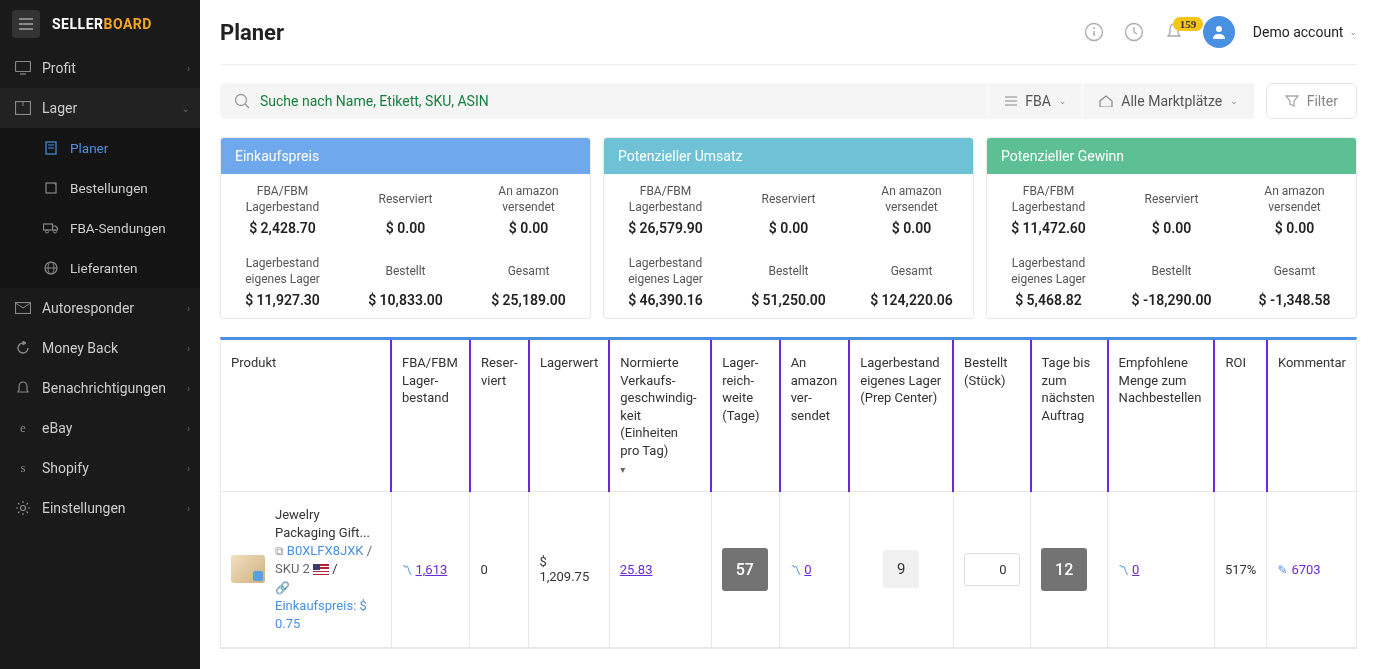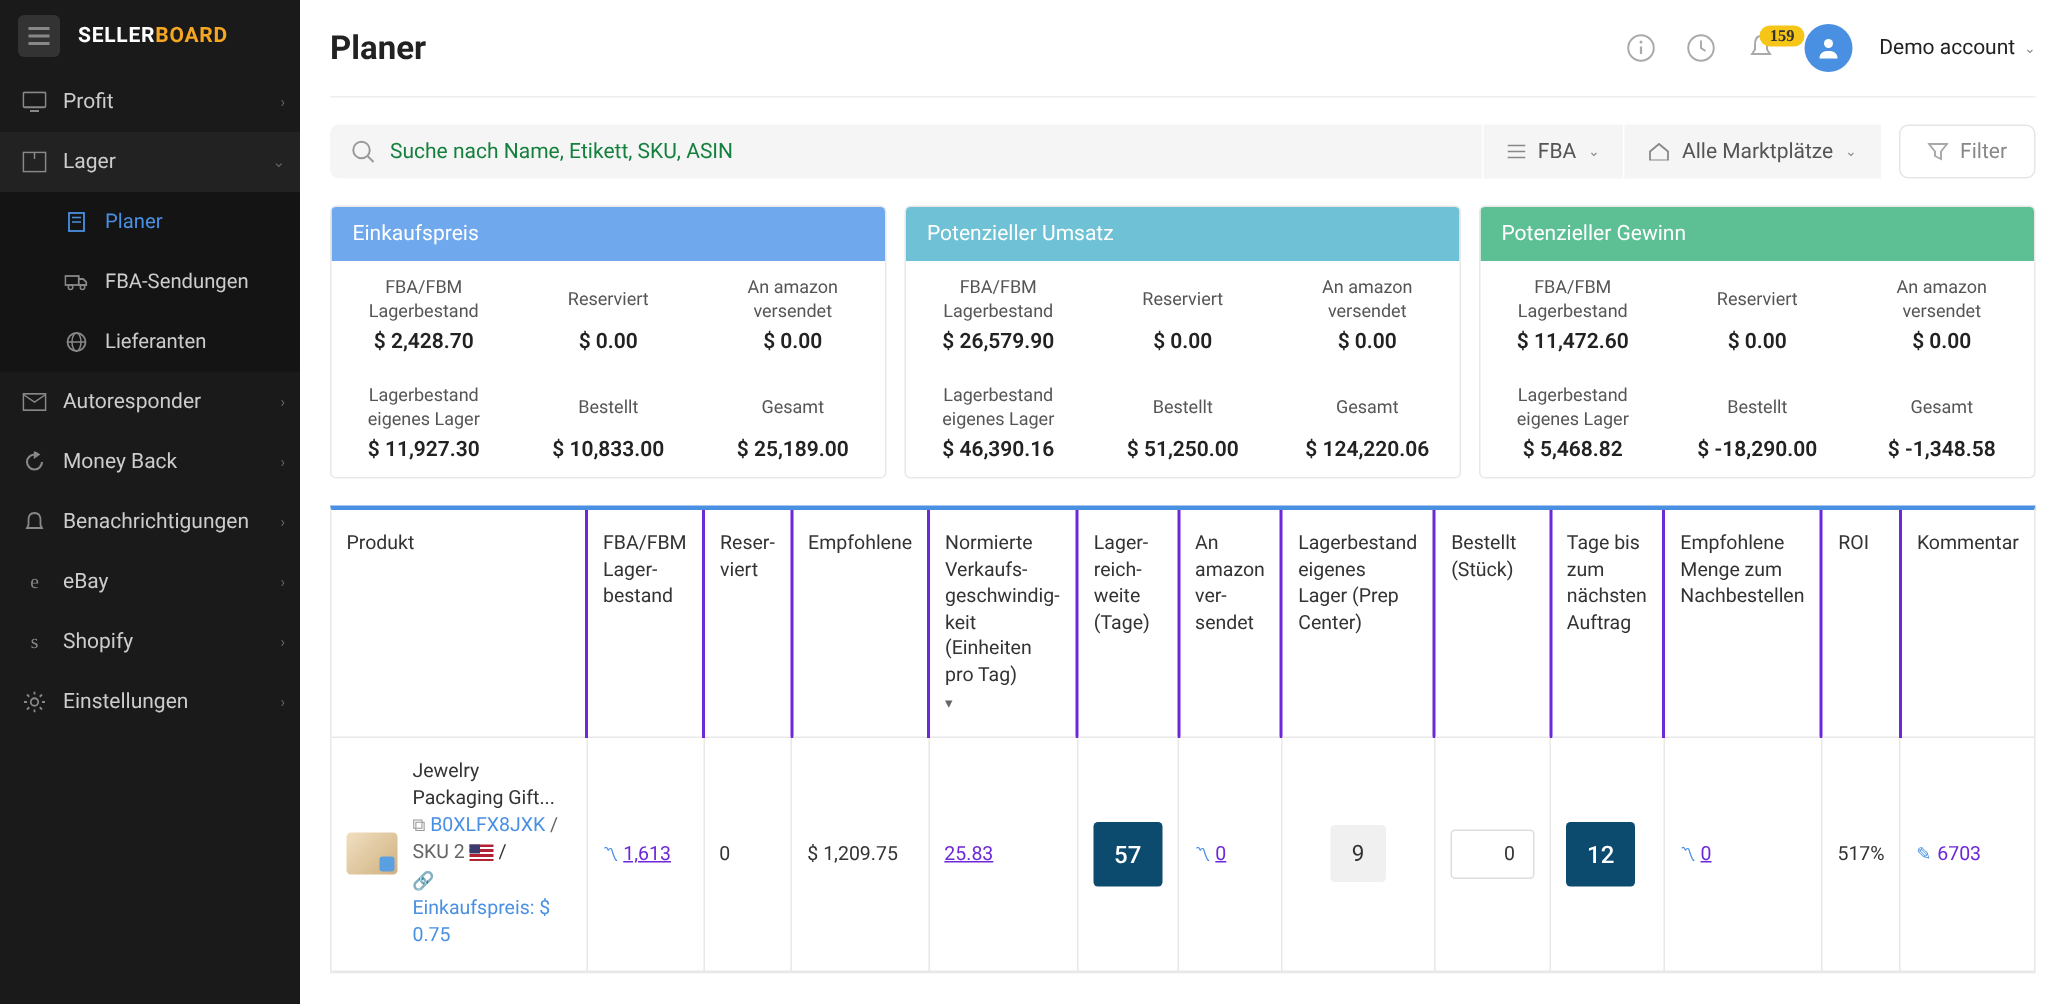--- a/index.html
+++ b/index.html
@@ -65,21 +65,21 @@
   .thumb::after{content:"";position:absolute;right:2px;bottom:2px;width:10px;height:10px;background:#5aa0e0;border-radius:2px;}
   .prod-info { font-size: 13px; line-height: 1.4; }
   .prod-title { color: #333; }
   .prod-link { color: #4a90e2; text-decoration: none; }
   .prod-sub { color: #666; }
   .flag { display:inline-block; width:16px; height:11px; background:linear-gradient(#b22234 0 15%,#fff 15% 30%,#b22234 30% 45%,#fff 45% 60%,#b22234 60% 75%,#fff 75% 90%,#b22234 90% 100%); position:relative; vertical-align:middle;}
   .flag::before{content:"";position:absolute;left:0;top:0;width:7px;height:6px;background:#3c3b6e;}
   .link-icon{color:#999;font-size:12px;}
   .cell-link { color: #6d28d9; text-decoration: underline; cursor: pointer; }
   .trend-icon { color: #4a90e2; margin-right: 3px; font-size:11px;}
-  .pill-green { background: #0c4a6e; color: #fff; padding: 12px 14px; border-radius: 3px; display: inline-block; font-size: 16px; font-weight:500;}
+  .pill-green { background: #737373; color: #fff; padding: 12px 14px; border-radius: 3px; display: inline-block; font-size: 16px; font-weight:500;}
   .pill-grey { background: #f0f0f0; color: #333; padding: 10px 14px; border-radius: 3px; display: inline-block; font-size: 15px;}
   .inputcell { border: 1px solid #ddd; padding: 8px 12px; border-radius: 3px; text-align: right; width: 56px; display:inline-block;}
   .edit-pen { color: #4a90e2; margin-right: 4px; font-size:12px;}
   .chev-down{font-size:9px;color:#888;}
   svg{display:block;}
 </style>
 </head>
 <body>
 
 <div class="sidebar">
@@ -119,20 +119,29 @@
   <div class="subnav">
     <div class="nav-item active">
       <span class="icon">
           <svg width="14" height="14" viewBox="0 0 14 14">
             <rect x="2" y="1" width="10" height="12" fill="none" stroke="#4a90e2" stroke-width="1.2"></rect>
             <line x1="4" y1="4" x2="10" y2="4" stroke="#4a90e2"></line>
             <line x1="4" y1="7" x2="10" y2="7" stroke="#4a90e2"></line>
           </svg>
         </span>
       <span>Planer</span>
+    </div>
+    <div class="nav-item">
+      <span class="icon">
+          <svg width="14" height="14" viewBox="0 0 14 14">
+            <rect x="2" y="2" width="10" height="10" fill="none" stroke="#888" stroke-width="1.2"></rect>
+            <line x1="10" y1="2" x2="12" y2="4" stroke="#888"></line>
+          </svg>
+        </span>
+      <span>Bestellungen</span>
     </div>
     <div class="nav-item">
       <span class="icon">
           <svg width="16" height="12" viewBox="0 0 16 12">
             <rect x="0.5" y="2" width="9" height="6" fill="none" stroke="#888" stroke-width="1.2"></rect>
             <path d="M9.5 4 h3 l2 2 v2 h-5" fill="none" stroke="#888" stroke-width="1.2"></path>
             <circle cx="4" cy="9.5" r="1.5" fill="none" stroke="#888"></circle>
             <circle cx="12" cy="9.5" r="1.5" fill="none" stroke="#888"></circle>
           </svg>
         </span>
@@ -367,21 +376,21 @@
     </div>
   </div>
 
   <div class="table-wrap">
     <table>
       <thead>
         <tr>
           <th style="width:170px">Produkt</th>
           <th>FBA/FBM Lager­bestand</th>
           <th>Reser­viert</th>
-          <th>Empfohlene</th>
+          <th>Lagerwert</th>
           <th><span>Normierte Verkaufs­geschwindig­keit (Einheiten pro Tag)</span><span class="sort-icon">▾</span></th>
           <th>Lager­reich­weite (Tage)</th>
           <th>An amazon ver­sendet</th>
           <th>Lagerbestand eigenes Lager (Prep Center)</th>
           <th>Bestellt (Stück)</th>
           <th>Tage bis zum nächsten Auftrag</th>
           <th>Empfohlene Menge zum Nachbestellen</th>
           <th>ROI</th>
           <th>Kommentar</th>
         </tr>

